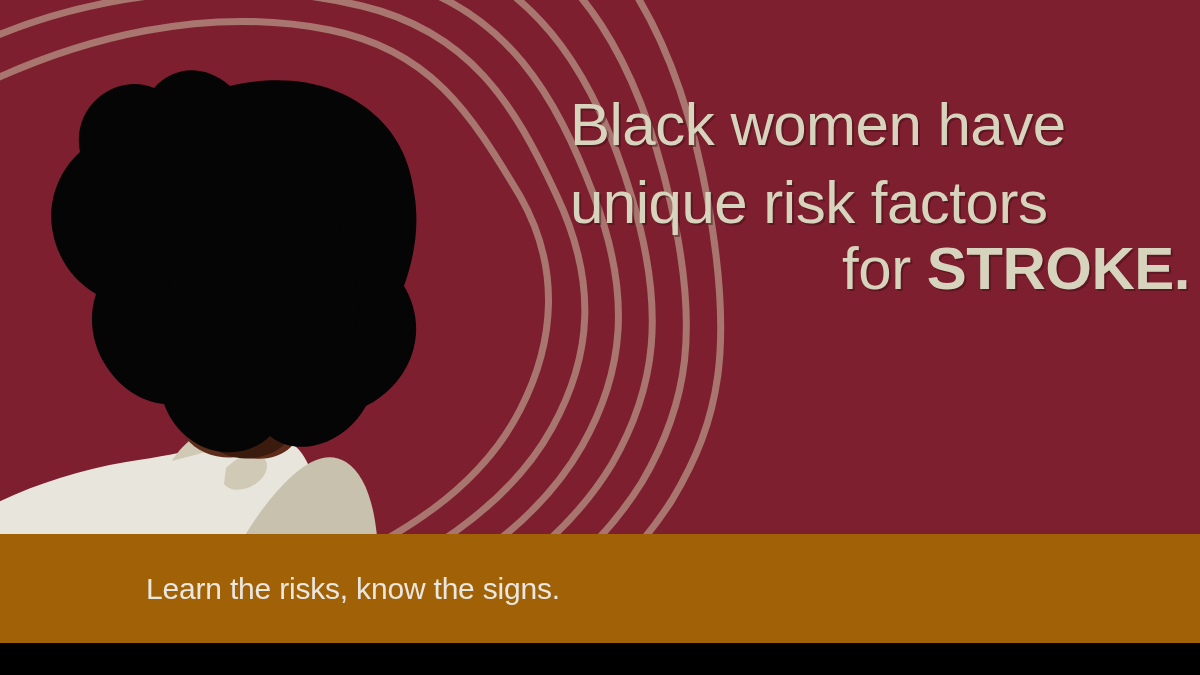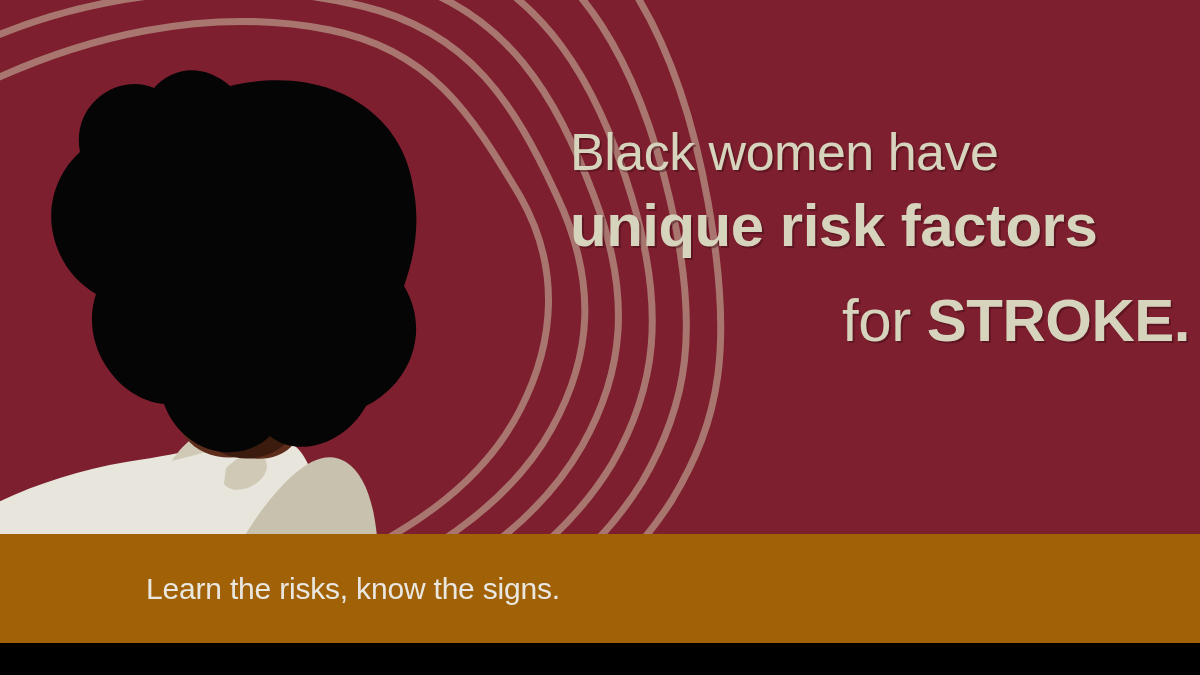--- a/index.html
+++ b/index.html
@@ -45,29 +45,28 @@
     width: 620px;
   }
   .hl-line {
     color: #d7d4be;
     line-height: 0.97;
     letter-spacing: -0.5px;
     white-space: nowrap;
     text-shadow: 2px 2px 0 rgba(60,12,20,0.45);
   }
   .hl-1 {
-    font-size: 52px;
+    font-size: 60px;
     font-weight: 400;
     margin-bottom: 20px;
-    margin-top: 31px;
   }
   .hl-2 {
     font-size: 60px;
-    font-weight: 700;
-    margin-bottom: 36px;
+    font-weight: 400;
+    margin-bottom: 8px;
   }
   .hl-3 {
     font-size: 60px;
     font-weight: 400;
     text-align: right;
   }
   .hl-3 .strong {
     font-weight: 700;
   }
 

